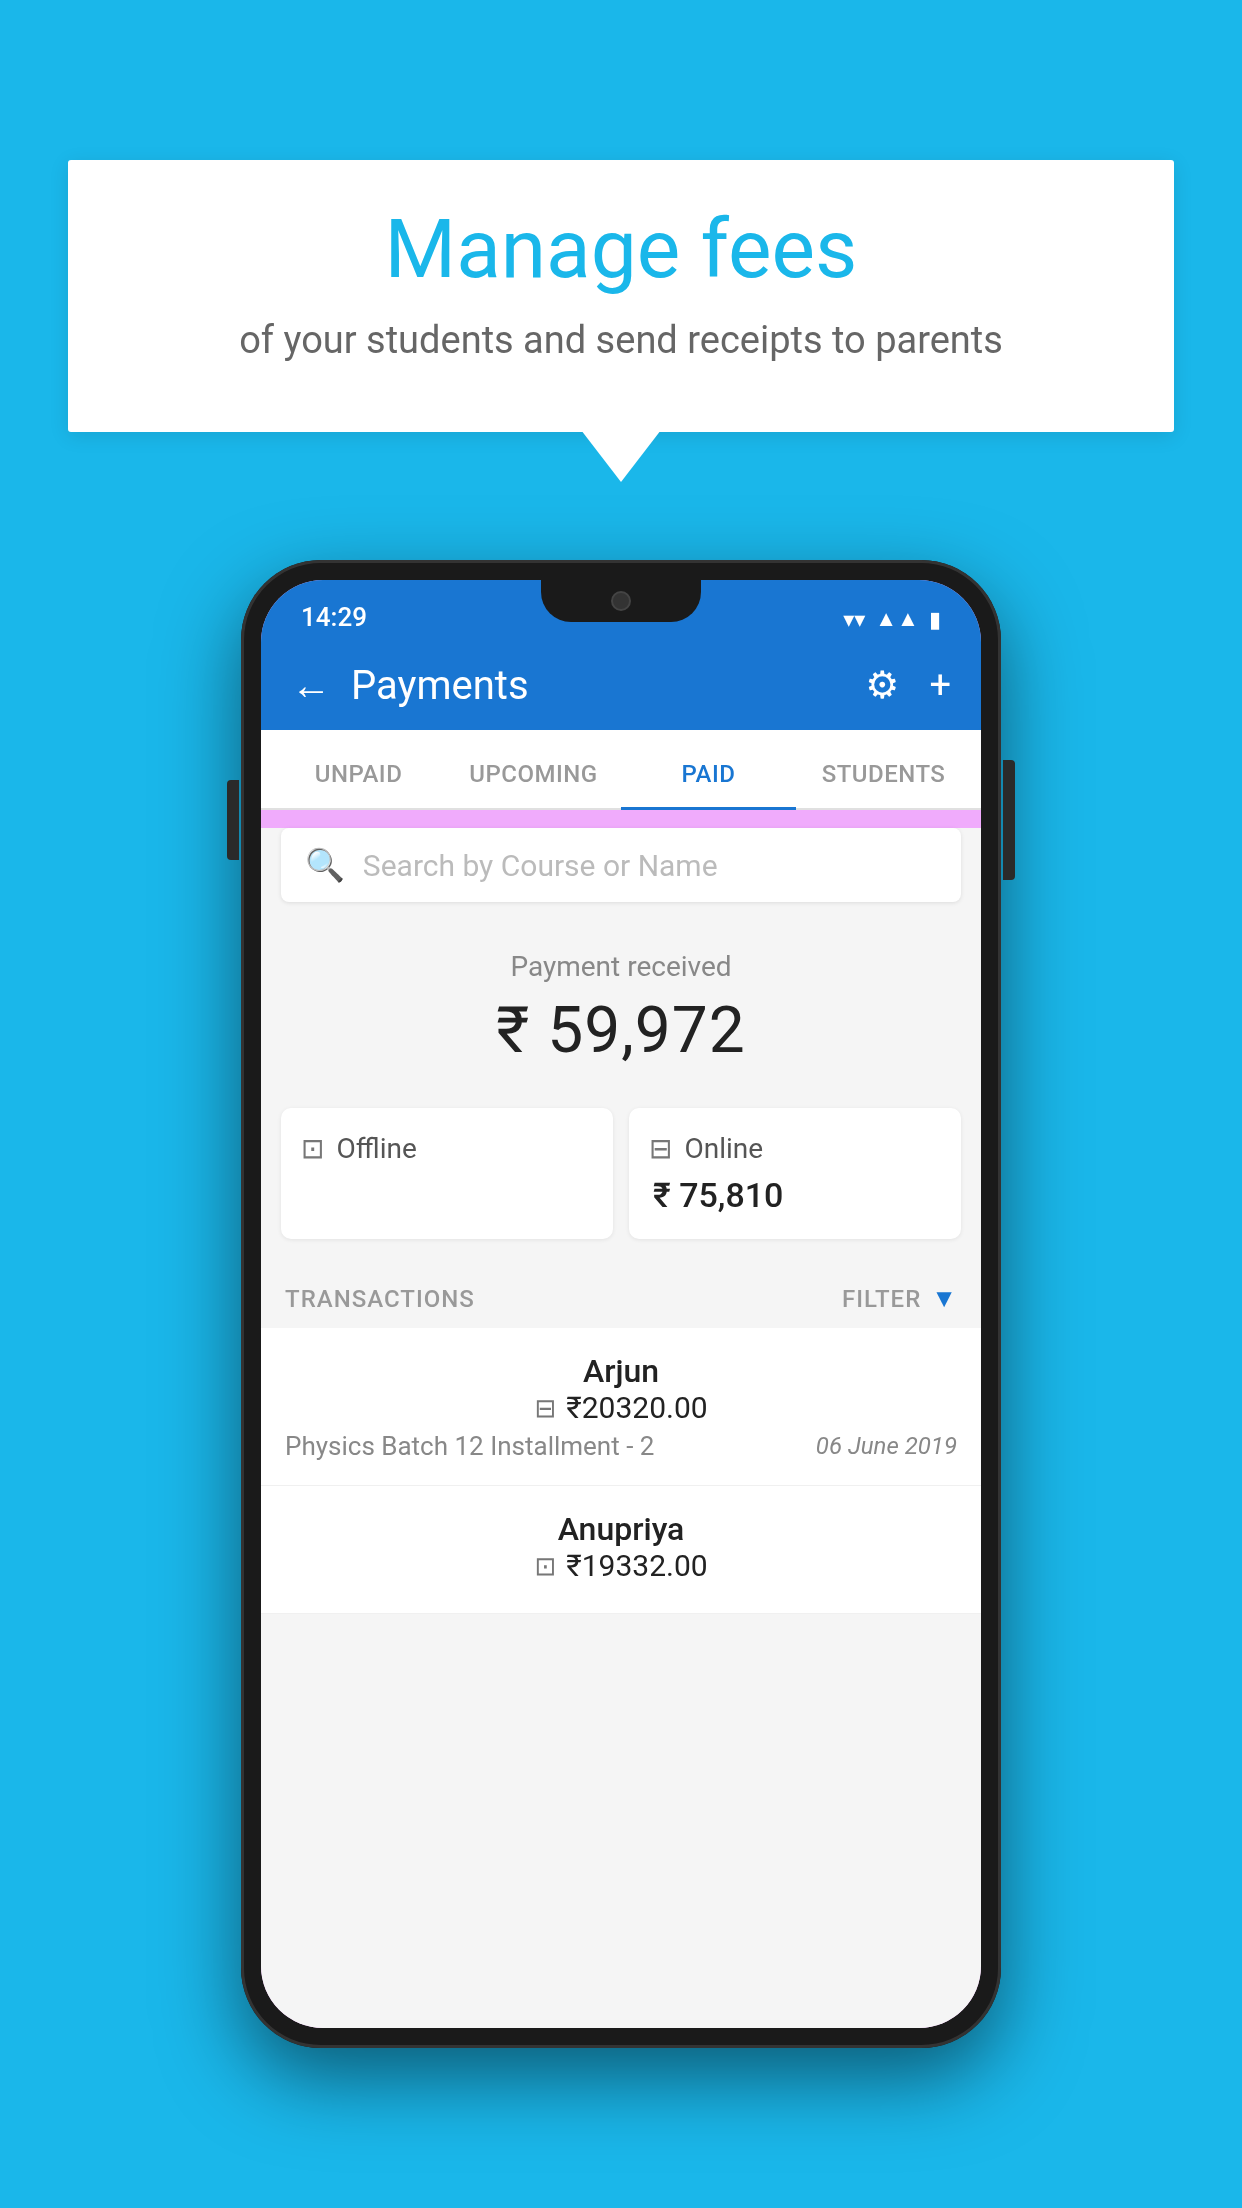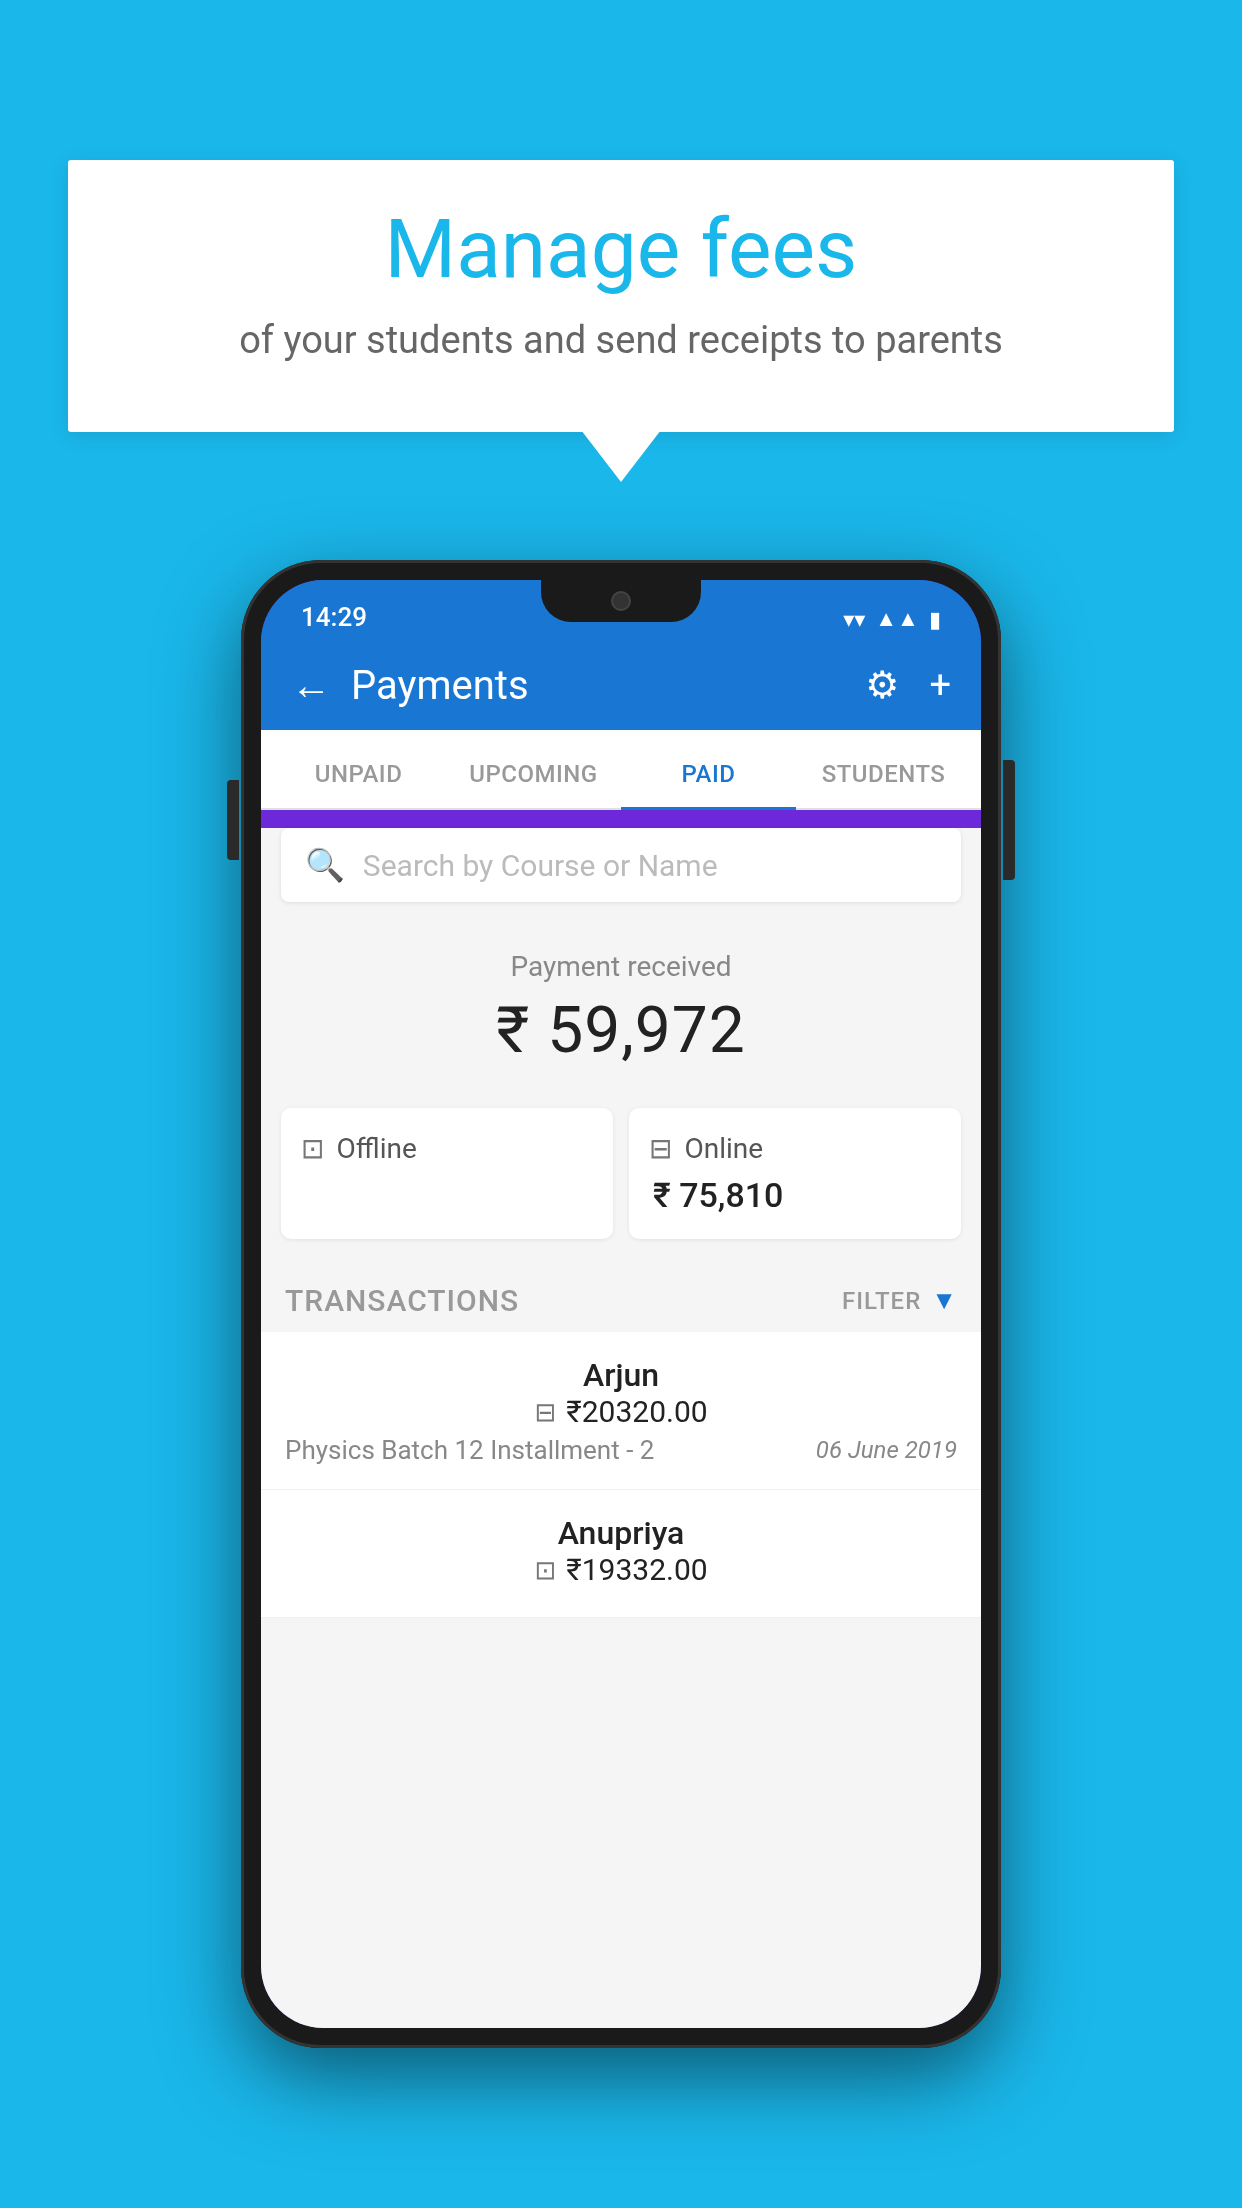--- a/index.html
+++ b/index.html
@@ -91,21 +91,21 @@
       position: absolute;
       right: -14px;
       top: 200px;
       width: 12px;
       height: 120px;
       background: #2a2a2a;
       border-radius: 0 4px 4px 0;
     }
 
     .phone-screen {
-      background: #6d28d9;
+      background: #f0abfc;
       border-radius: 62px;
       overflow: hidden;
       position: relative;
     }
 
     
     .notch {
       position: absolute;
       top: 0;
       left: 50%;
@@ -315,21 +315,21 @@
     .transactions-header {
       display: flex;
       align-items: center;
       padding: 20px 24px 14px;
       background: #f5f5f5;
     }
 
     .transactions-label {
       flex: 1;
       color: #999;
-      font-size: 30px;
+      font-size: 24px;
       font-weight: 500;
       letter-spacing: 1px;
       text-transform: uppercase;
     }
 
     .filter-label {
       color: #999;
       font-size: 24px;
       font-weight: 500;
       letter-spacing: 1px;

